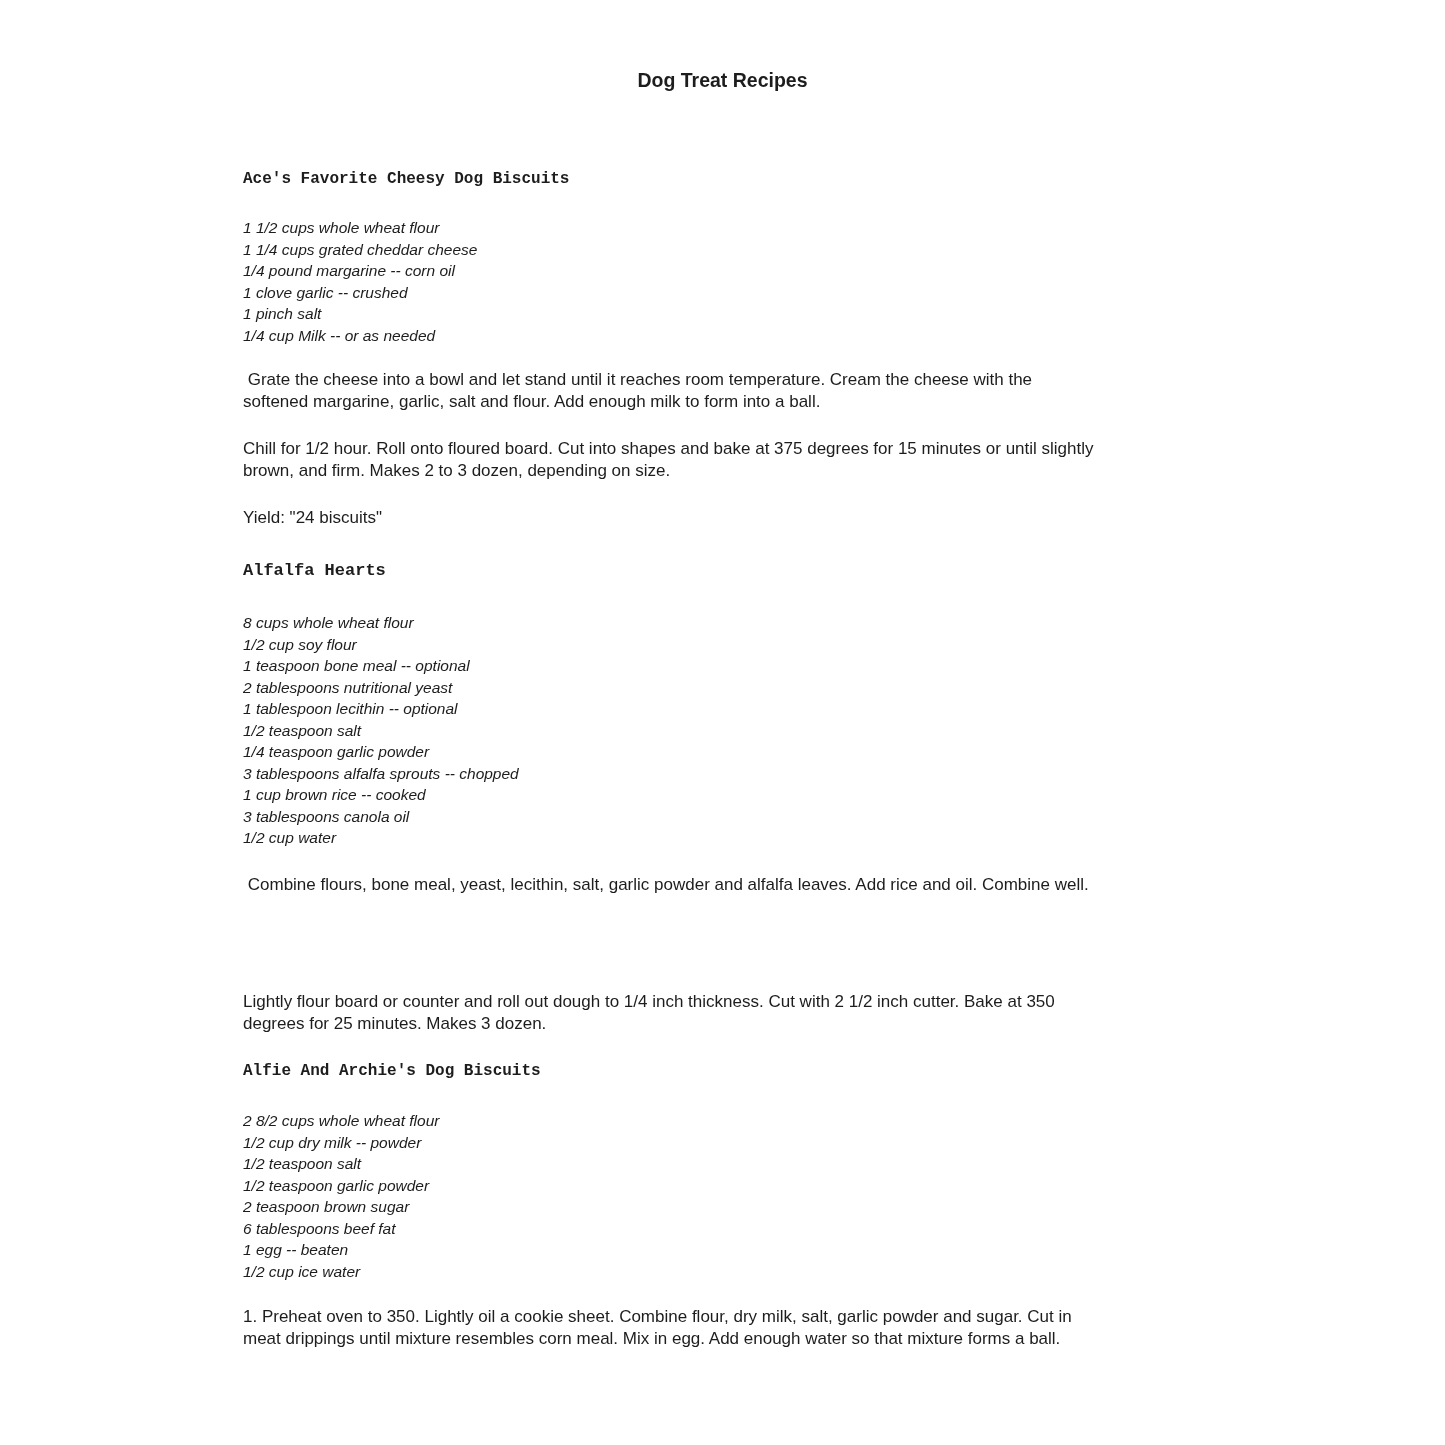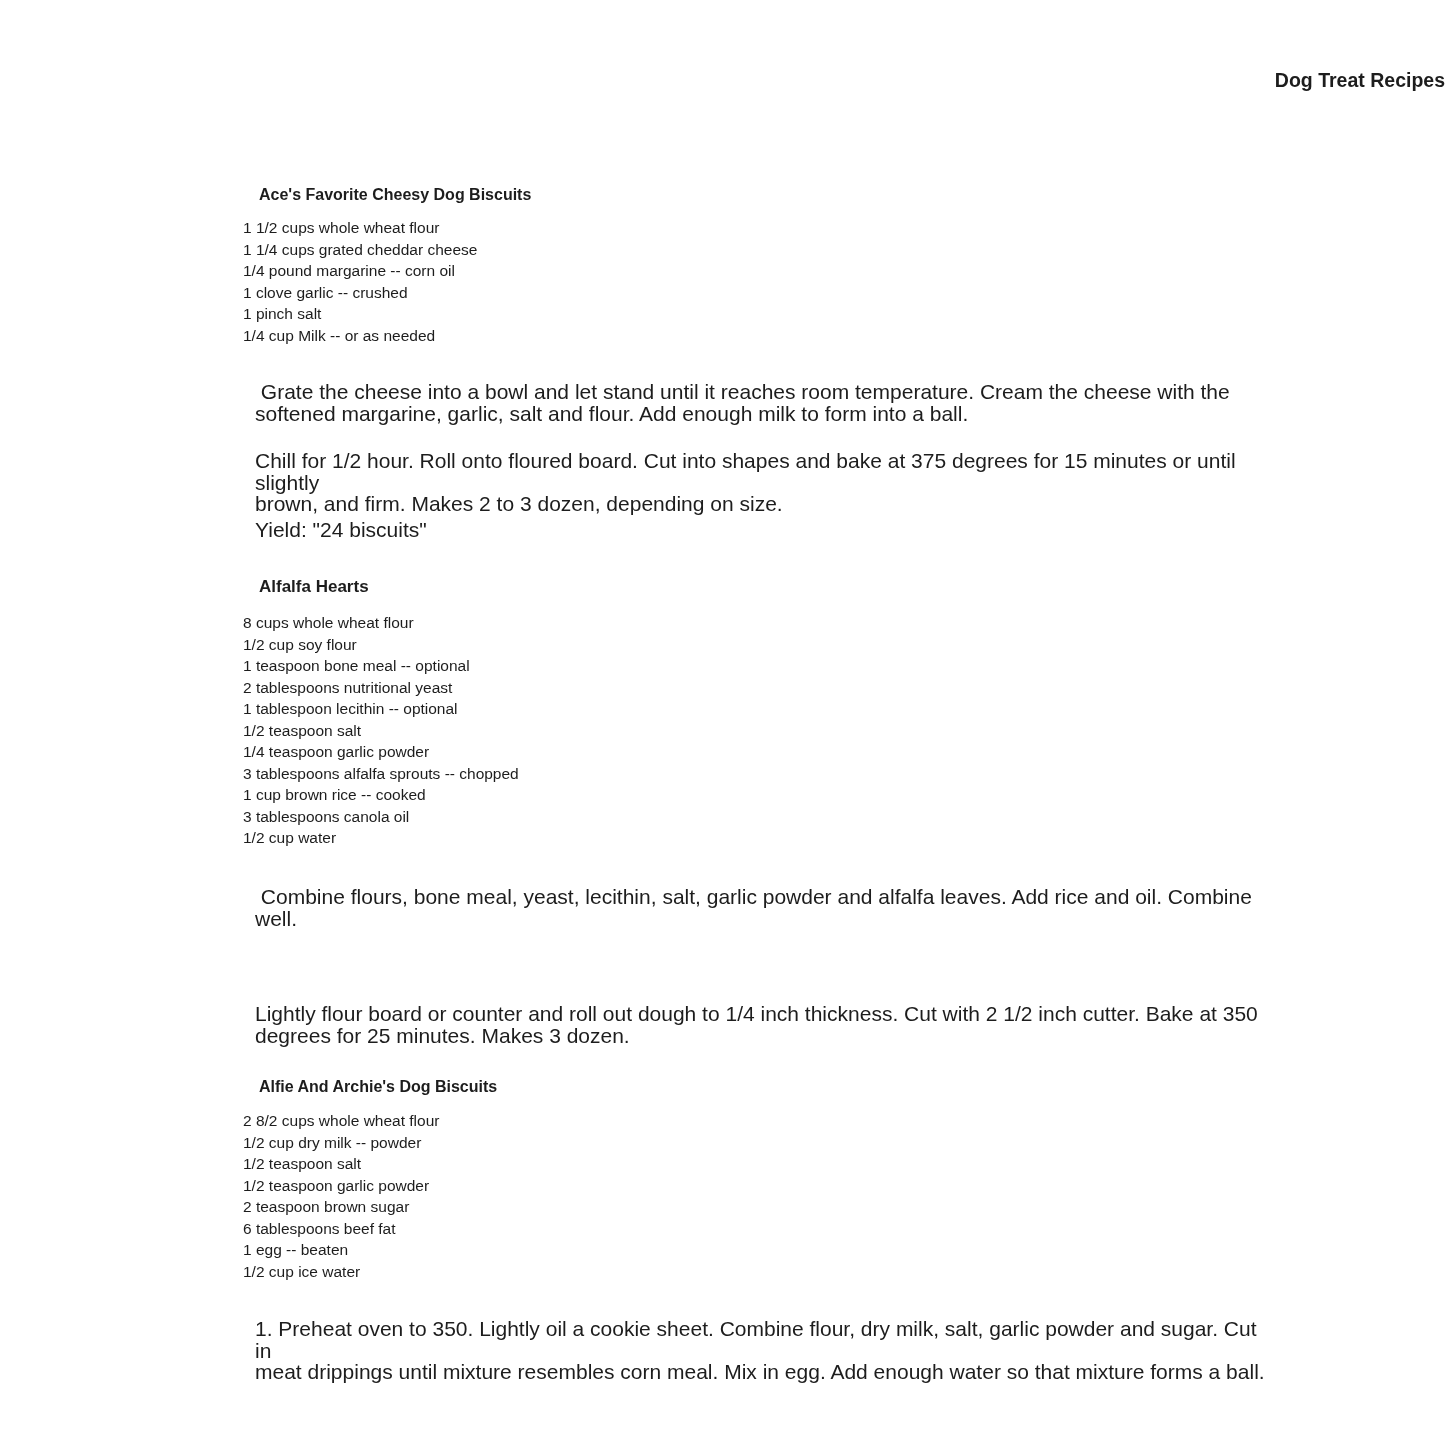--- a/index.html
+++ b/index.html
@@ -13,51 +13,53 @@
     height: 1445px;
     background: #ffffff;
     font-family: "Liberation Sans", sans-serif;
     color: #1d1d1d;
     overflow: hidden;
   }
   .doc-title {
     position: absolute;
     left: 0;
     width: 100%;
-    text-align: right;
+    text-align: center;
     margin: 0;
     font-size: 19.5px;
     line-height: 25px;
     font-weight: 700;
   }
   .recipe-heading {
     position: absolute;
     left: 243px;
-    margin: 16px;
+    margin: 0;
     font-weight: 700;
     white-space: pre;
+    font-family: Liberation Mono, monospace;
   }
   .recipe-heading.small { font-size: 16px;   line-height: 22px; }
   .recipe-heading.large { font-size: 17px; line-height: 25px; }
   .ingredients {
     position: absolute;
     left: 243px;
     width: 1010px;
   }
   .ingredient-line {
     font-size: 15.5px;
     line-height: 21.5px;
     white-space: pre;
+    font-style: italic;
   }
   .para {
     position: absolute;
     left: 243px;
     width: 1010px;
-    margin: 12px;
-    font-size: 21px;
+    margin: 0;
+    font-size: 17px;
     line-height: 21.5px;
     white-space: pre-wrap;
   }
 </style>
 </head>
 <body>
 
 <div class="page">
 
   <h1 class="doc-title" style="top:68px">Dog Treat Recipes</h1>

